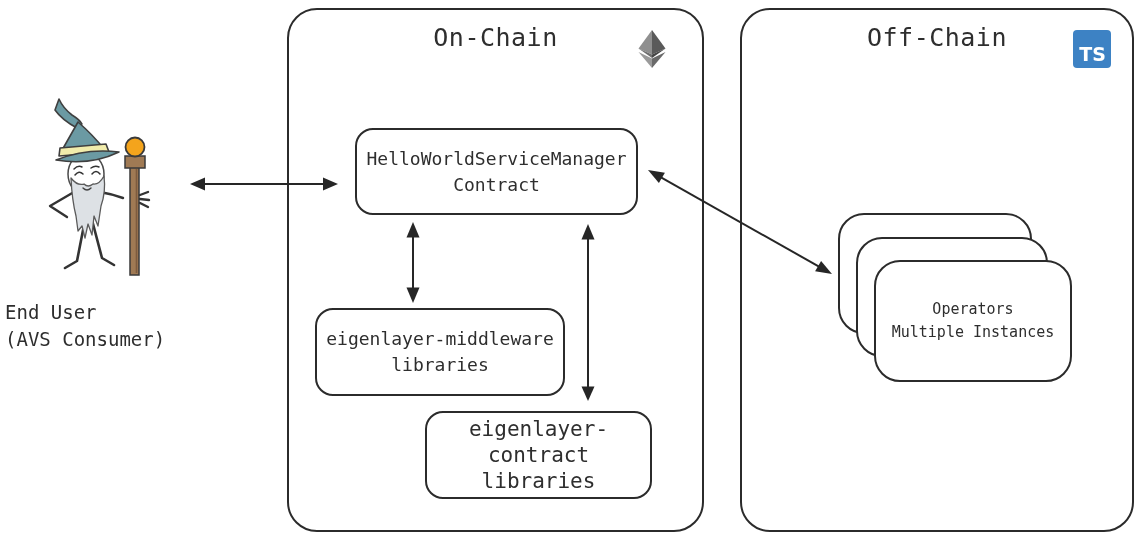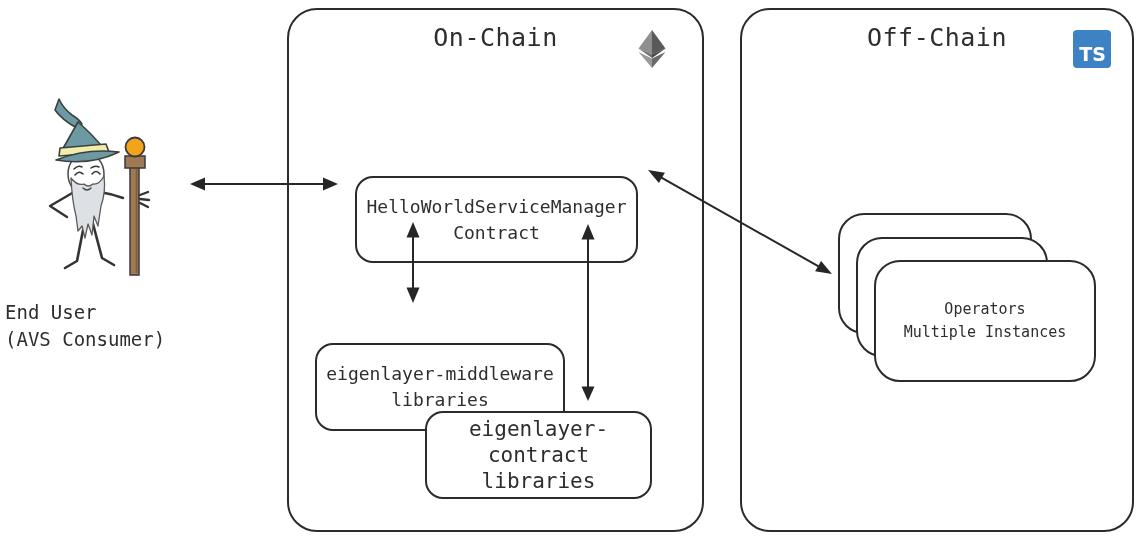--- a/index.html
+++ b/index.html
@@ -18,27 +18,27 @@
   .off-chain { left: 740px; top: 8px; width: 394px; height: 524px; }
   .container-title {
     position: absolute; top: 13px; left: 0; right: 0; text-align: center;
     font-size: 25px; letter-spacing: 0.5px;
   }
   .node {
     position: absolute; border: 2px solid #2b2b2b; border-radius: 18px;
     background: #ffffff; display: flex; flex-direction: column;
     align-items: center; justify-content: center; text-align: center;
   }
-  .hwsm       { left: 355px; top: 128px; width: 283px; height: 87px; font-size: 18px; line-height: 26px; margin-top: 48px; }
-  .middleware { left: 315px; top: 308px; width: 250px; height: 88px; font-size: 18px; line-height: 26px; margin-top: 35px; }
+  .hwsm       { left: 355px; top: 128px; width: 283px; height: 87px; font-size: 18px; line-height: 26px; }
+  .middleware { left: 315px; top: 308px; width: 250px; height: 88px; font-size: 18px; line-height: 26px; }
   .contract   { left: 425px; top: 411px; width: 227px; height: 88px; font-size: 21px; line-height: 26px; }
   .op { border-radius: 26px; }
   .op-back  { left: 838px; top: 213px; width: 194px; height: 121px; }
   .op-mid   { left: 856px; top: 237px; width: 192px; height: 120px; }
-  .op-front { left: 874px; top: 260px; width: 222px; height: 122px; font-size: 15px; line-height: 23px; align-items: center; }
+  .op-front { left: 874px; top: 260px; width: 198px; height: 122px; font-size: 15px; line-height: 23px; align-items: center; }
   .end-user-label {
     position: absolute; left: 5px; top: 299px; width: 186px;
     font-size: 19px; line-height: 27px;
   }
   .ts-icon {
     position: absolute; top: 20px; right: 21px; width: 38px; height: 38px;
     background: #3d82c4; border-radius: 4px; color: #ffffff;
     display: flex; align-items: flex-end; justify-content: flex-end;
     padding: 0 5px 3px 18px; font-weight: bold; font-size: 19px;
     font-family: "DejaVu Sans", "Liberation Sans", sans-serif;

